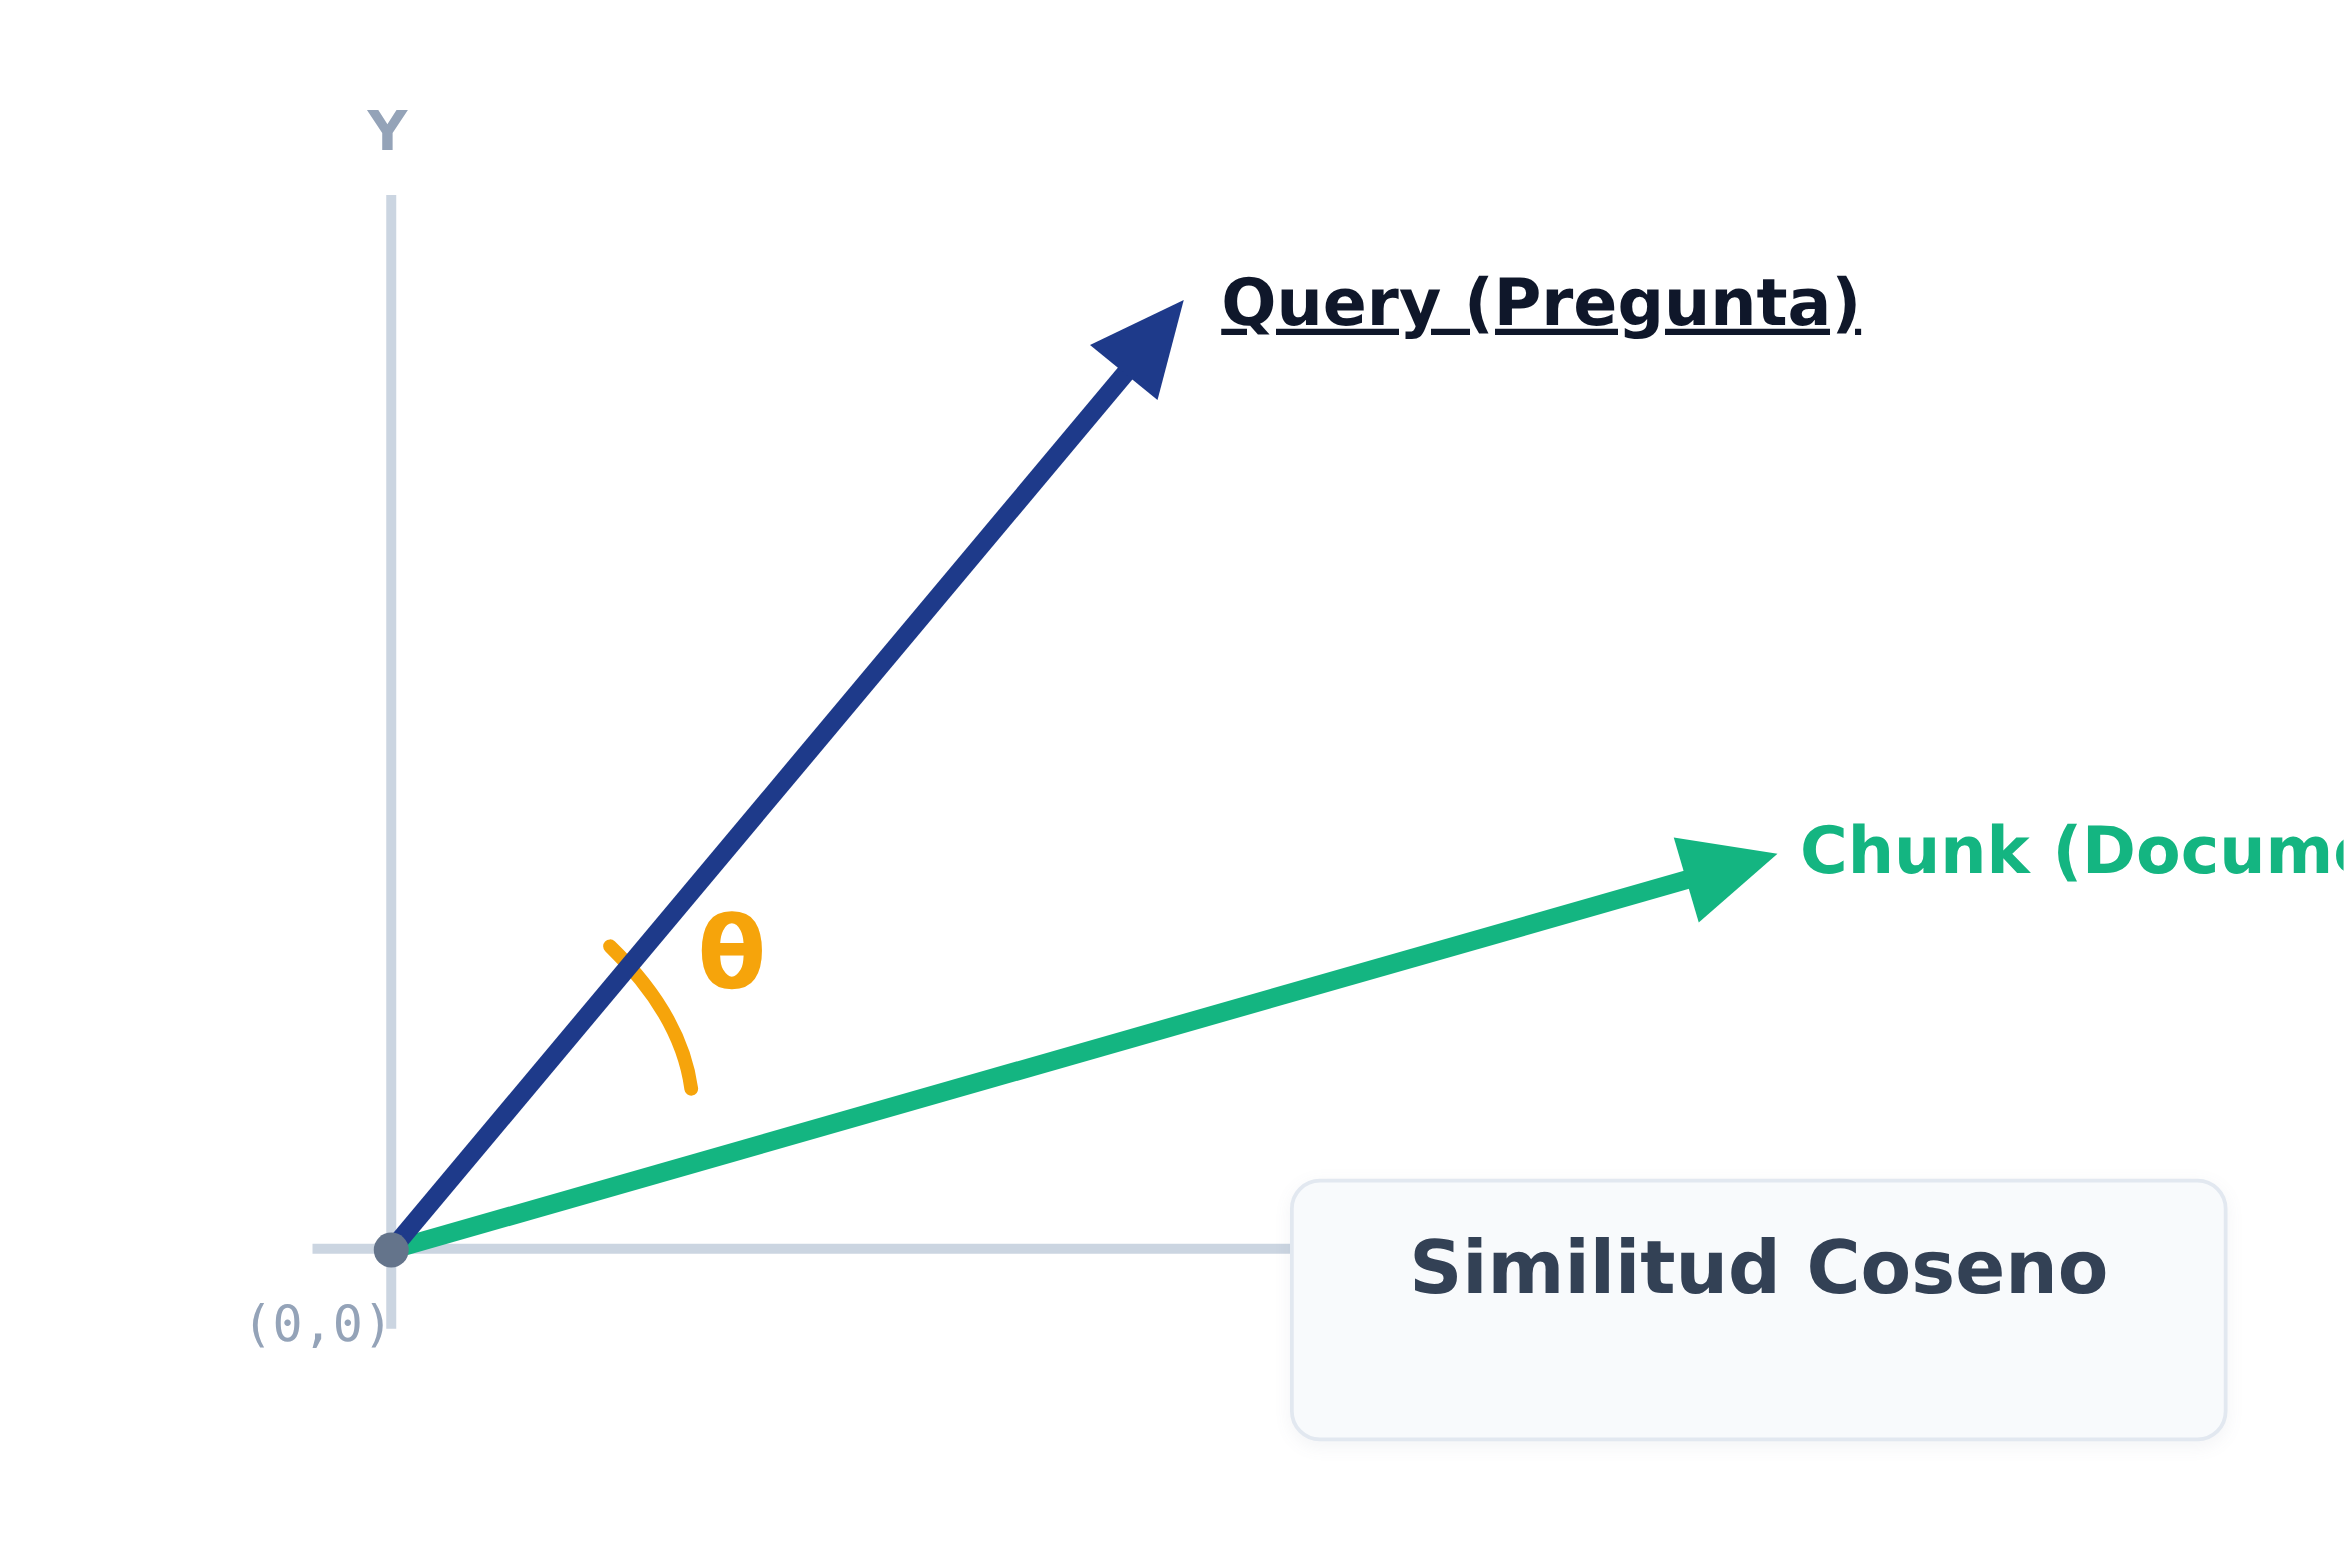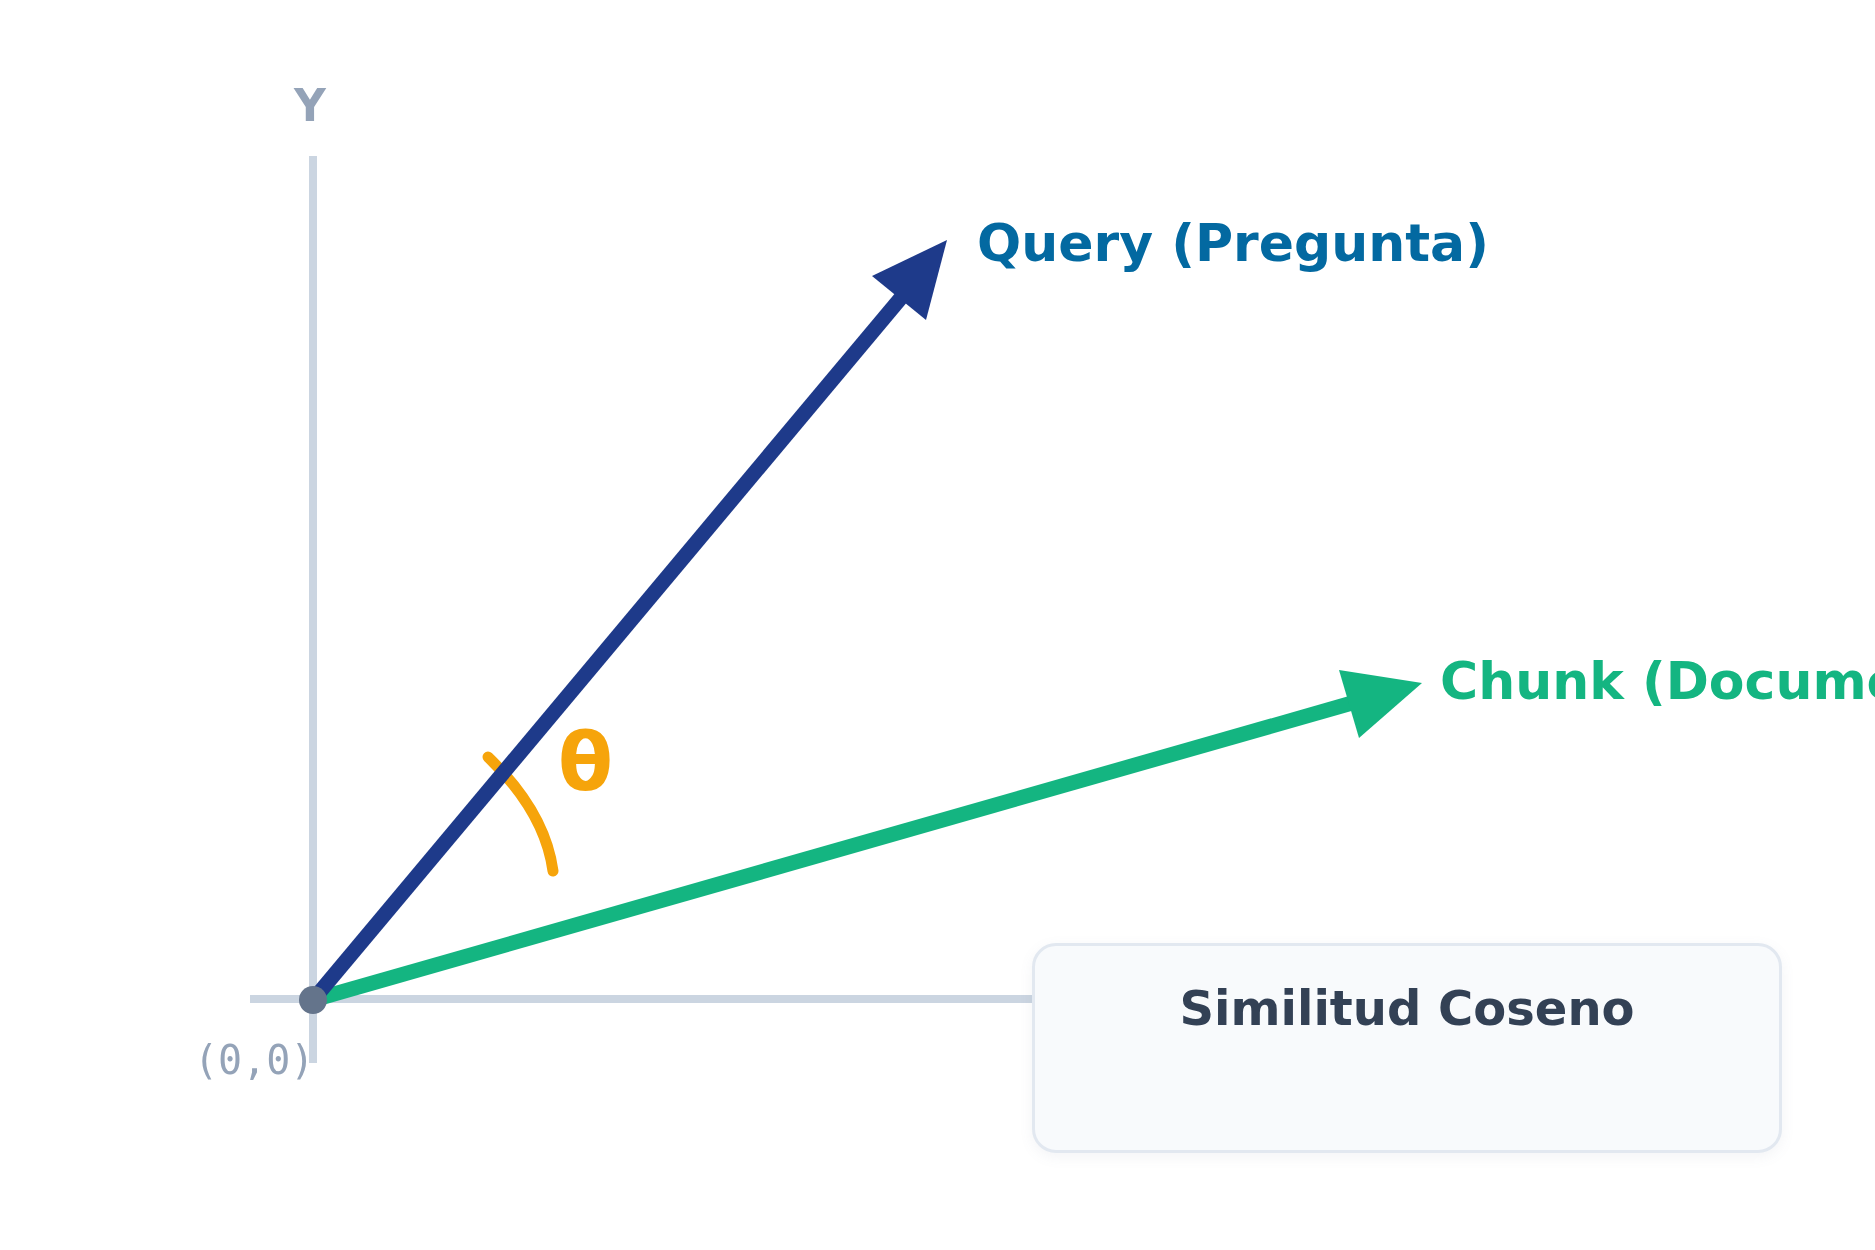--- a/index.html
+++ b/index.html
@@ -40,21 +40,22 @@
     top: 1040px;
     font-family: "DejaVu Sans Mono", "Liberation Mono", monospace;
     font-size: 40px;
     color: #94a3b8;
   }
   .query-label {
     left: 977px;
     top: 217px;
     font-size: 52px;
     font-weight: bold;
-    color: #0369a1;
+    color: #0f172a;
+    text-decoration: underline;
   }
   .chunk-label {
     left: 1440px;
     top: 655px;
     font-size: 52px;
     font-weight: bold;
     color: #14b581;
   }
   .theta-label {
     left: 558px;
@@ -75,21 +76,21 @@
     border-radius: 24px;
     box-shadow: 0 4px 14px rgba(100, 116, 139, 0.08);
   }
   .formula-title {
     position: absolute;
     left: 0;
     right: 0;
     top: 38px;
     text-align: center;
     line-height: 1;
-    font-size: 48px;
+    font-size: 59px;
     font-weight: bold;
     color: #334155;
     white-space: nowrap;
   }
   .formula-text {
     position: absolute;
     left: 0;
     right: 0;
     top: 121px;
     text-align: center;

